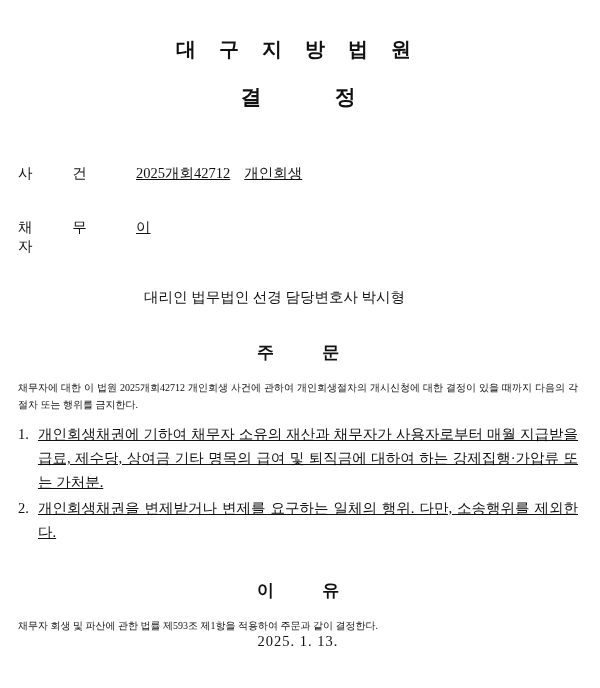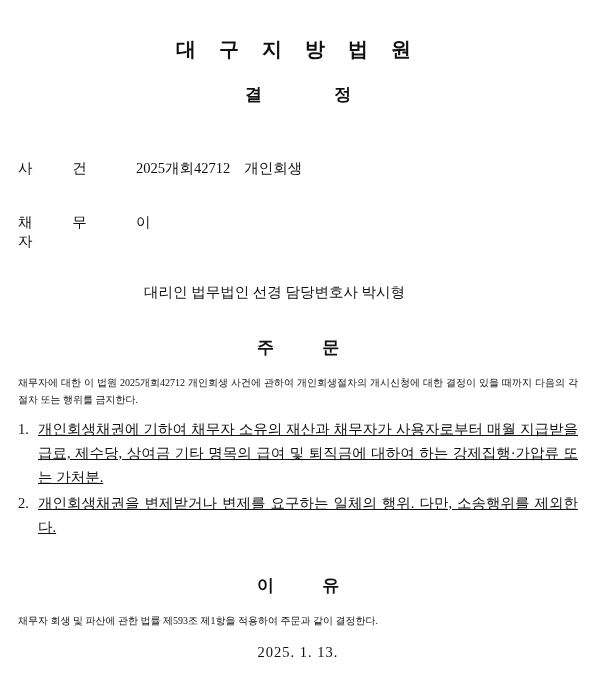--- a/index.html
+++ b/index.html
@@ -26,21 +26,21 @@
   .court-title {
     text-align: center;
     font-size: 20px;
     letter-spacing: 9px;
     font-weight: bold;
     margin-top: 14px;
     margin-bottom: 0;
   }
   .doc-type {
     text-align: center;
-    font-size: 17px;
+    font-size: 21px;
     letter-spacing: 34px;
     font-weight: bold;
     margin-top: 20px;
     text-indent: 34px;
   }
   .meta {
     margin-top: 34px;
     font-size: 14.5px;
   }
   .meta-row {
@@ -49,20 +49,21 @@
     margin-bottom: 16px;
   }
   .meta-label {
     width: 118px;
     letter-spacing: 18px;
     flex: 0 0 118px;
     margin-top: 19px;
   }
   .meta-value {
     flex: 1 1 auto;
+    text-decoration: underline;
   }
   .meta-value .case-no {
     margin-right: 14px;
   }
   .attorney {
     margin-top: 32px;
     margin-left: 126px;
     font-size: 14.5px;
   }
   .section-head {
@@ -99,21 +100,21 @@
     text-align: justify;
     text-decoration: underline;
   }
   .reason-para {
     margin-top: 4px;
   }
   .date {
     position: absolute;
     left: 0;
     right: 0;
-    bottom: 27px;
+    bottom: 38px;
     text-align: center;
     font-size: 14.5px;
     letter-spacing: 1px;
   }
 </style>
 </head>
 <body>
 
 <div class="page">
 

